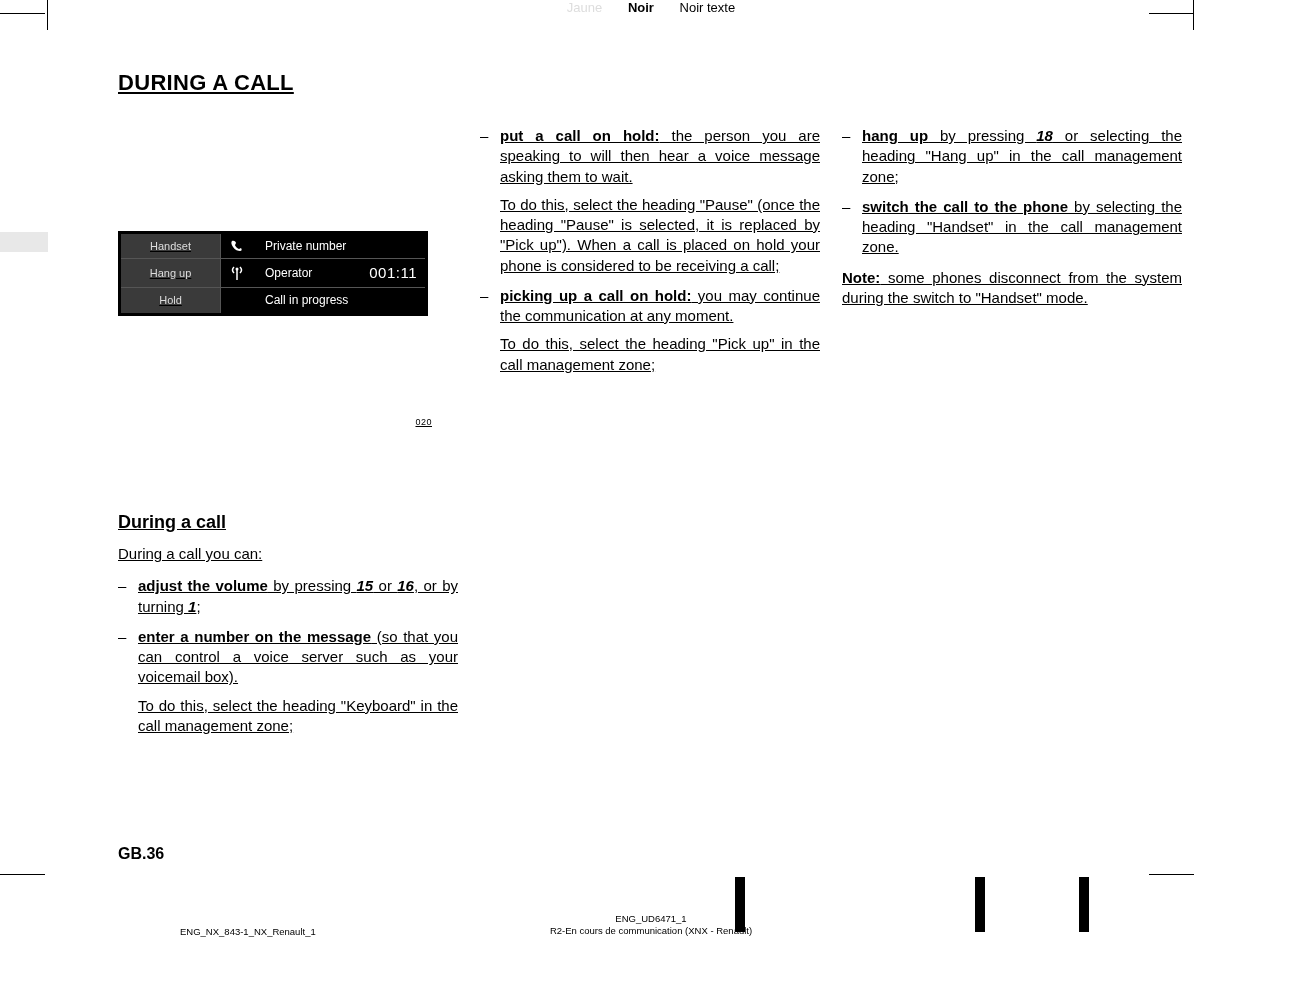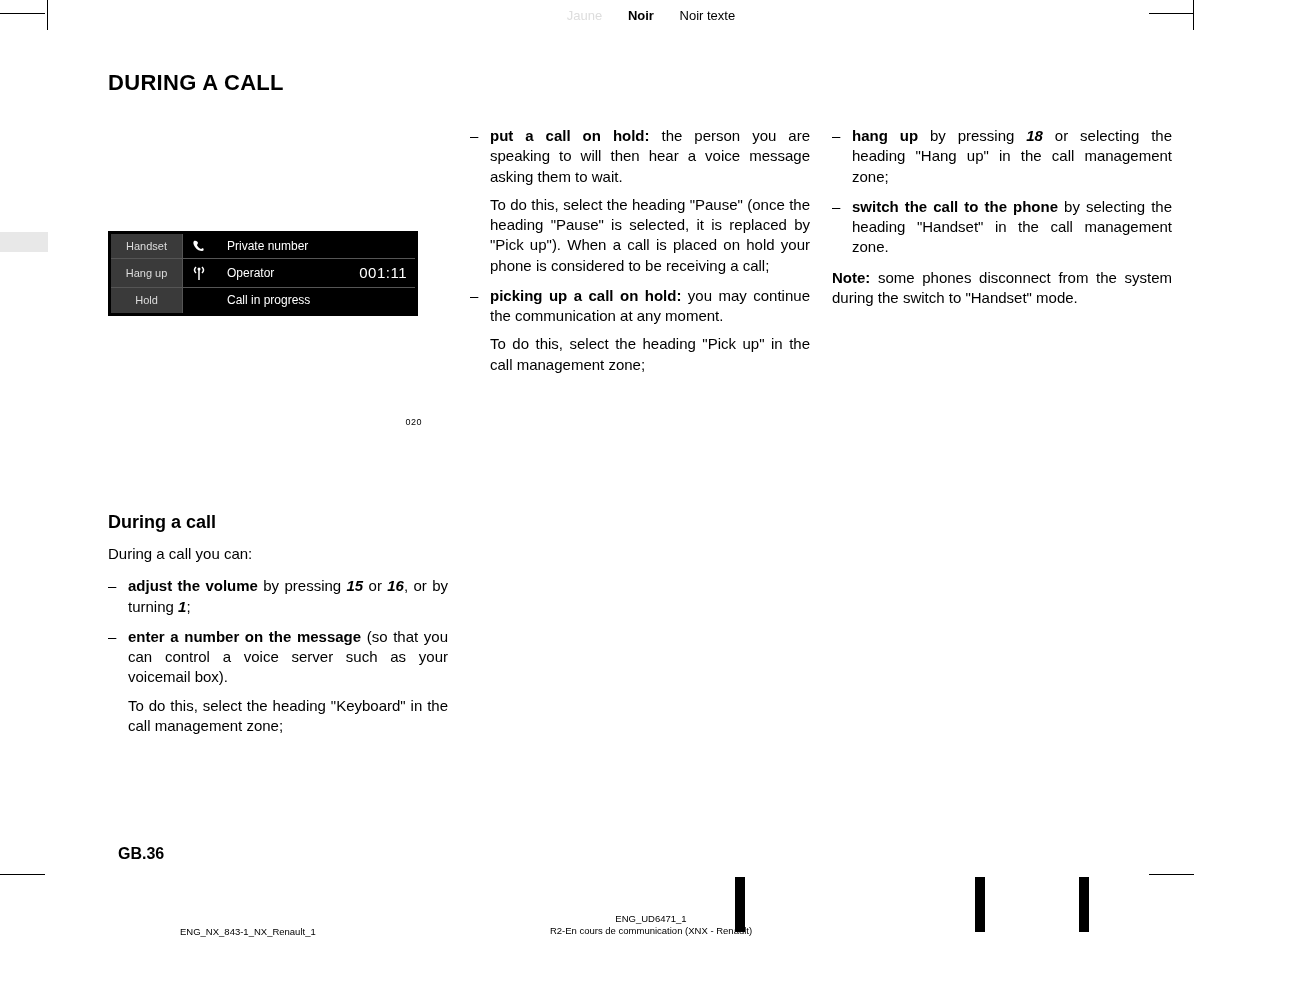--- a/index.html
+++ b/index.html
@@ -2,36 +2,36 @@
 <html><head>
   <meta charset="utf-8">
   <style>
     * { box-sizing: border-box; margin: 0; padding: 0; }
     html, body { width: 1302px; height: 995px; font-family: Arial, Helvetica, sans-serif; background: #fff; color: #000; }
     
     .crop-mark { position: absolute; background: #000; }
     .crop-h { height: 1px; width: 45px; }
     .crop-v { width: 1px; height: 45px; }
 
-    .header-colors { position: absolute; top: 8px; left: 0; right: 0; text-align: center; font-size: 13px; }
+    .header-colors { position: absolute; top: 0; left: 0; right: 0; text-align: center; font-size: 13px; }
     .hc-jaune { color: #ddd; margin-right: 22px; }
     .hc-noir { color: #000; font-weight: bold; margin-right: 22px; }
     .hc-noirtexte { color: #000; }
 
-    .page { position: absolute; top: 70px; left: 108px; width: 1066px; }
+    .page { position: absolute; top: 70px; left: 118px; width: 1066px; text-decoration: underline; }
     .title { font-size: 22px; font-weight: bold; letter-spacing: 0.3px; margin-bottom: 30px; }
 
     .columns { display: flex; gap: 22px; }
     .col { width: 340px; font-size: 15px; line-height: 1.35; }
 
     .device-wrap { width: 310px; margin-top: 105px; }
     .device { border: 3px double #000; background: #000; color: #fff; font-size: 12px; }
     .device-row { display: flex; align-items: stretch; }
     .device-row + .device-row { border-top: 1px solid #555; }
-    .dev-btn { width: 72px; background: #3a3a3a; color: #ddd; display: flex; align-items: center; justify-content: center; font-size: 11px; border-right: 1px solid #555; padding: 4px 0; }
+    .dev-btn { width: 100px; background: #3a3a3a; color: #ddd; display: flex; align-items: center; justify-content: center; font-size: 11px; border-right: 1px solid #555; padding: 4px 0; }
     .dev-main { flex: 1; display: flex; align-items: center; padding: 4px 8px; gap: 20px; }
     .dev-icon { width: 16px; display: flex; justify-content: center; }
     .dev-text { flex: 1; }
     .dev-time { font-family: 'Arial Narrow', Arial; font-size: 15px; letter-spacing: 0.5px; text-align: right; }
     .img-code { font-size: 9px; text-align: right; margin-top: 100px; margin-right: -4px; color: #000; letter-spacing: 0.5px; }
 
     .subhead { font-size: 18px; font-weight: bold; margin-top: 82px; margin-bottom: 10px; }
     .intro { margin-bottom: 12px; }
 
     ul.dash { list-style: none; padding: 0; }

